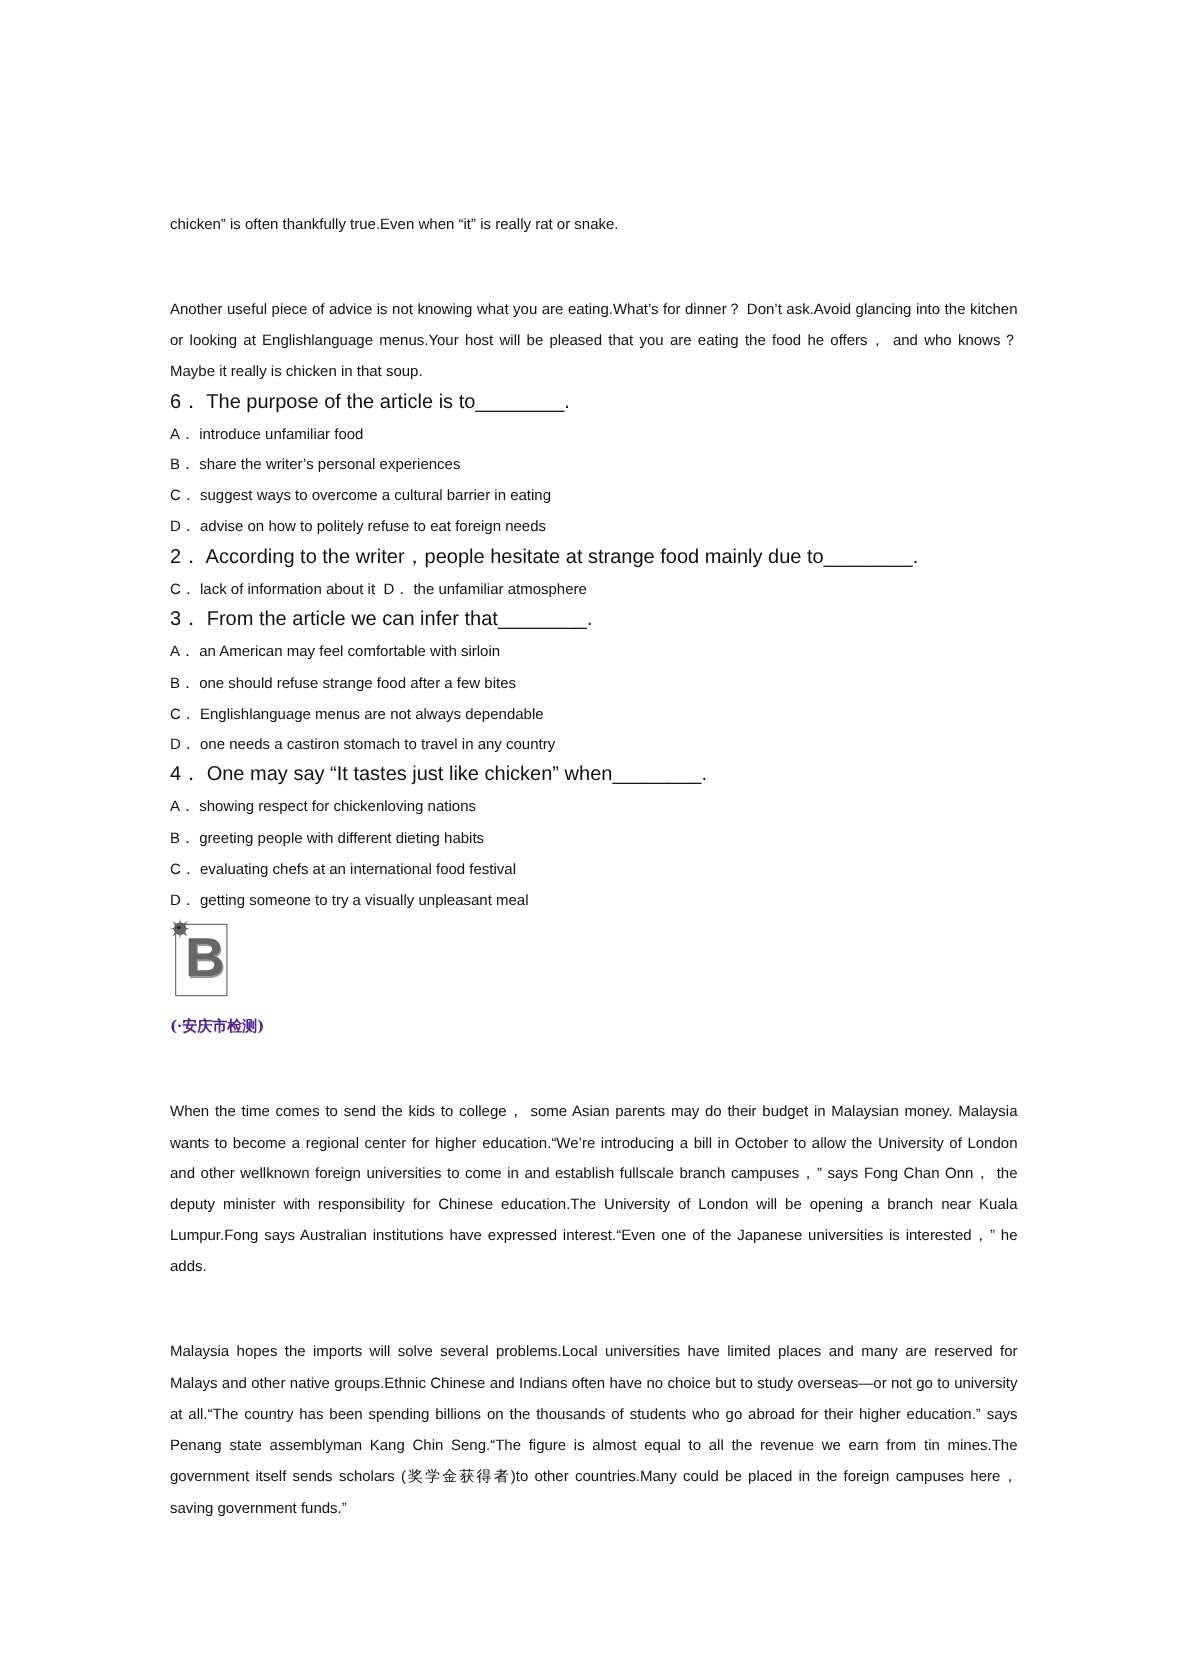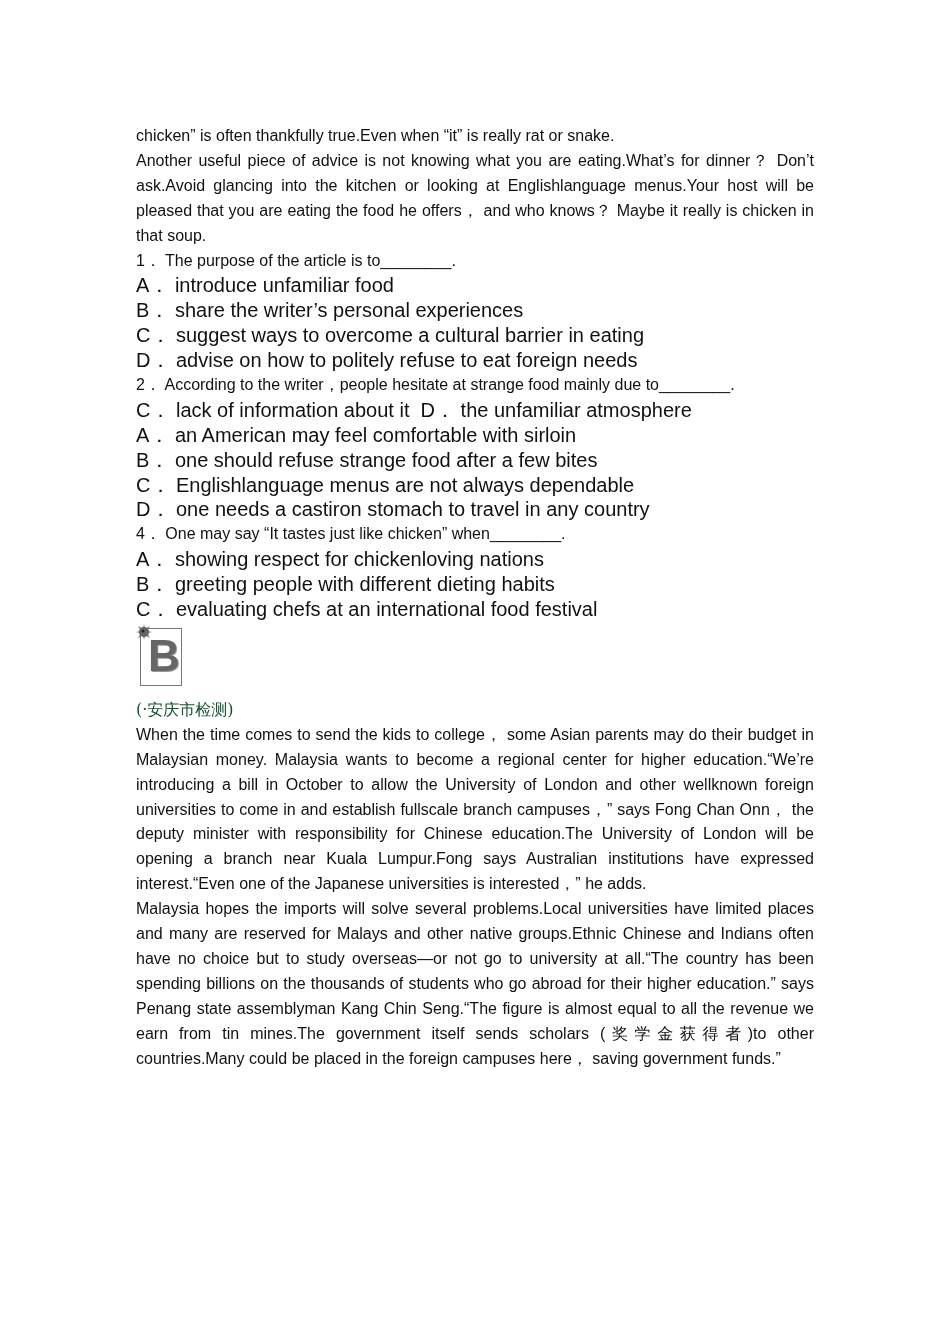--- a/index.html
+++ b/index.html
@@ -1,63 +1,65 @@
 <!DOCTYPE html>
 <html><head>
 <meta charset="utf-8">
 <style>
   html, body { margin:0; padding:0; background:#ffffff; }
   body { width:950px; height:1344px; position:relative; overflow:hidden;
          font-family:"Liberation Sans", sans-serif; color:#111; }
   .page { position:absolute; left:136px; top:124px; width:678px; }
   .line { font-size:16px; line-height:24.9px; height:24.9px; white-space:nowrap; }
-  .para { font-size:16px; line-height:24.9px; text-align:justify; }
-  .opt { font-size:20px; line-height:24.9px; height:24.9px; white-space:nowrap; }
+  .para { font-size:12px; line-height:24.9px; text-align:justify;margin-top:43px; }
+  .opt { font-size:12px; line-height:24.9px; height:24.9px; white-space:nowrap; }
   .badge { position:relative; width:46px; height:62px; margin:2px 0 12px 0; }
   .badge .frame { position:absolute; left:4px; top:4px; width:40px; height:56px;
                   border:1px solid #777; background:#fff; }
   .badge .letter { position:absolute; left:12px; top:8px; font-size:44px; font-weight:bold;
                    color:#666; font-family:"Liberation Sans", sans-serif; line-height:48px;
                    text-shadow:1px 1px 0 #999; }
   .badge .splat { position:absolute; left:0; top:0; width:16px; height:16px; }
-  .source { font-size:16px; line-height:24.9px; height:24.9px; font-family:"DejaVu Serif", serif; color:#14532d; }
+  .source { font-size:12px; line-height:24.9px; height:24.9px; font-family:"DejaVu Serif", serif; color:#4c1d95;font-weight:bold; }
 </style>
 </head>
 <body>
 
 <div class="page">
 
   <div class="para">chicken” is often thankfully true.Even when “it” is really rat or snake.</div>
   <div class="para">Another useful piece of advice is not knowing what you are eating.What’s for dinner？ Don’t ask.Avoid glancing into the kitchen or looking at Englishlanguage menus.Your host will be pleased that you are eating the food he offers， and who knows？ Maybe it really is chicken in that soup.</div>
 
   <div>
-    <div class="line">1． The purpose of the article is to________.</div>
+    <div class="line">6． The purpose of the article is to________.</div>
     <div class="opt">A． introduce unfamiliar food</div>
     <div class="opt">B． share the writer’s personal experiences</div>
     <div class="opt">C． suggest ways to overcome a cultural barrier in eating</div>
     <div class="opt">D． advise on how to politely refuse to eat foreign needs</div>
   </div>
 
   <div>
     <div class="line">2． According to the writer，people hesitate at strange food mainly due to________.</div>
     <div class="opt">C． lack of information about it&nbsp;&nbsp;D． the unfamiliar atmosphere</div>
   </div>
 
   <div>
+    <div class="line">3． From the article we can infer that________.</div>
     <div class="opt">A． an American may feel comfortable with sirloin</div>
     <div class="opt">B． one should refuse strange food after a few bites</div>
     <div class="opt">C． Englishlanguage menus are not always dependable</div>
     <div class="opt">D． one needs a castiron stomach to travel in any country</div>
   </div>
 
   <div>
     <div class="line">4． One may say “It tastes just like chicken” when________.</div>
     <div class="opt">A． showing respect for chickenloving nations</div>
     <div class="opt">B． greeting people with different dieting habits</div>
     <div class="opt">C． evaluating chefs at an international food festival</div>
+    <div class="opt">D． getting someone to try a visually unpleasant meal</div>
   </div>
 
   <div class="badge">
     <div class="frame"></div>
     <svg class="splat" viewBox="0 0 16 16">
       <circle cx="8" cy="8" r="5" fill="#555"></circle>
       <path d="M8 0 L9 5 L14 2 L11 7 L16 8 L11 9 L14 14 L9 11 L8 16 L7 11 L2 14 L5 9 L0 8 L5 7 L2 2 L7 5 Z" fill="#666"></path>
       <circle cx="7" cy="7" r="1.5" fill="#222"></circle>
     </svg>
     <div class="letter">B</div>

